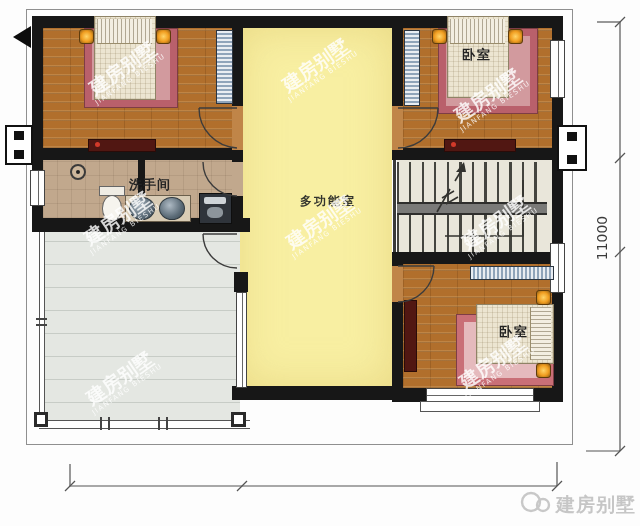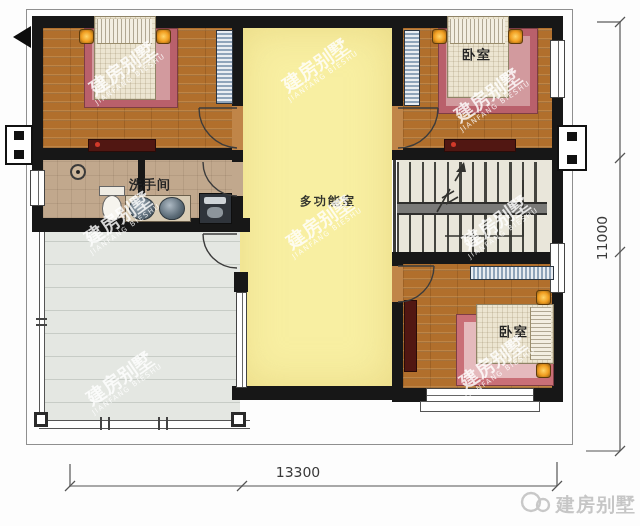--- a/index.html
+++ b/index.html
@@ -230,21 +230,20 @@
       <circle cx="531" cy="502" r="9"></circle>
       <circle cx="543" cy="505" r="6"></circle>
     </g>
   </svg>
 
   <div class="label" style="left:243px;top:192px;width:170px;height:18px;font-size:12px;letter-spacing:2px;color:#33342e;">多功能室</div>
   <div class="label bathlabel" style="left:113px;top:177px;width:74px;height:16px;">洗手间</div>
   <div class="label" style="left:447px;top:47px;width:60px;height:16px;font-size:13px;letter-spacing:2px;color:#222;">卧室</div>
   <div class="label" style="left:476px;top:324px;width:76px;height:16px;font-size:13px;letter-spacing:2px;color:#222;">卧室</div>
 
-  <div class="dim" style="left:253px;top:464px;width:90px;height:16px;">13300</div>
   <div class="dim" style="left:557px;top:230px;width:90px;height:16px;transform:rotate(-90deg);">11000</div>
 
   <div class="wm" style="left:55px;top:58px;">
     <span class="l1">建房别墅</span>
     <span class="l2">JIANFANG BIESHU</span>
   </div>
   <div class="wm" style="left:248px;top:55px;">
     <span class="l1">建房别墅</span>
     <span class="l2">JIANFANG BIESHU</span>
   </div>

